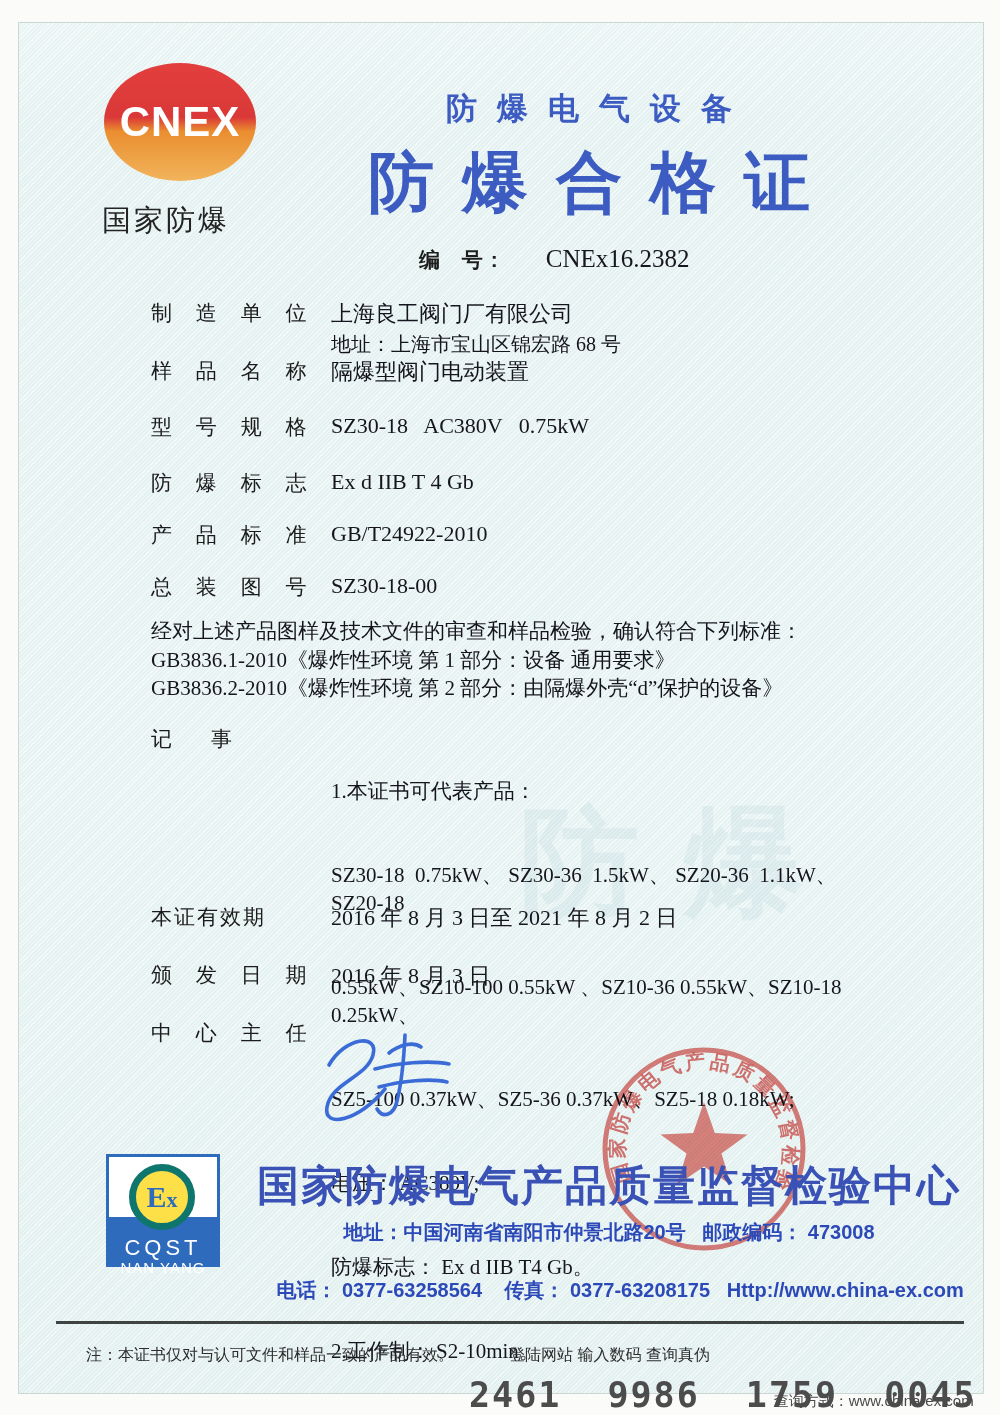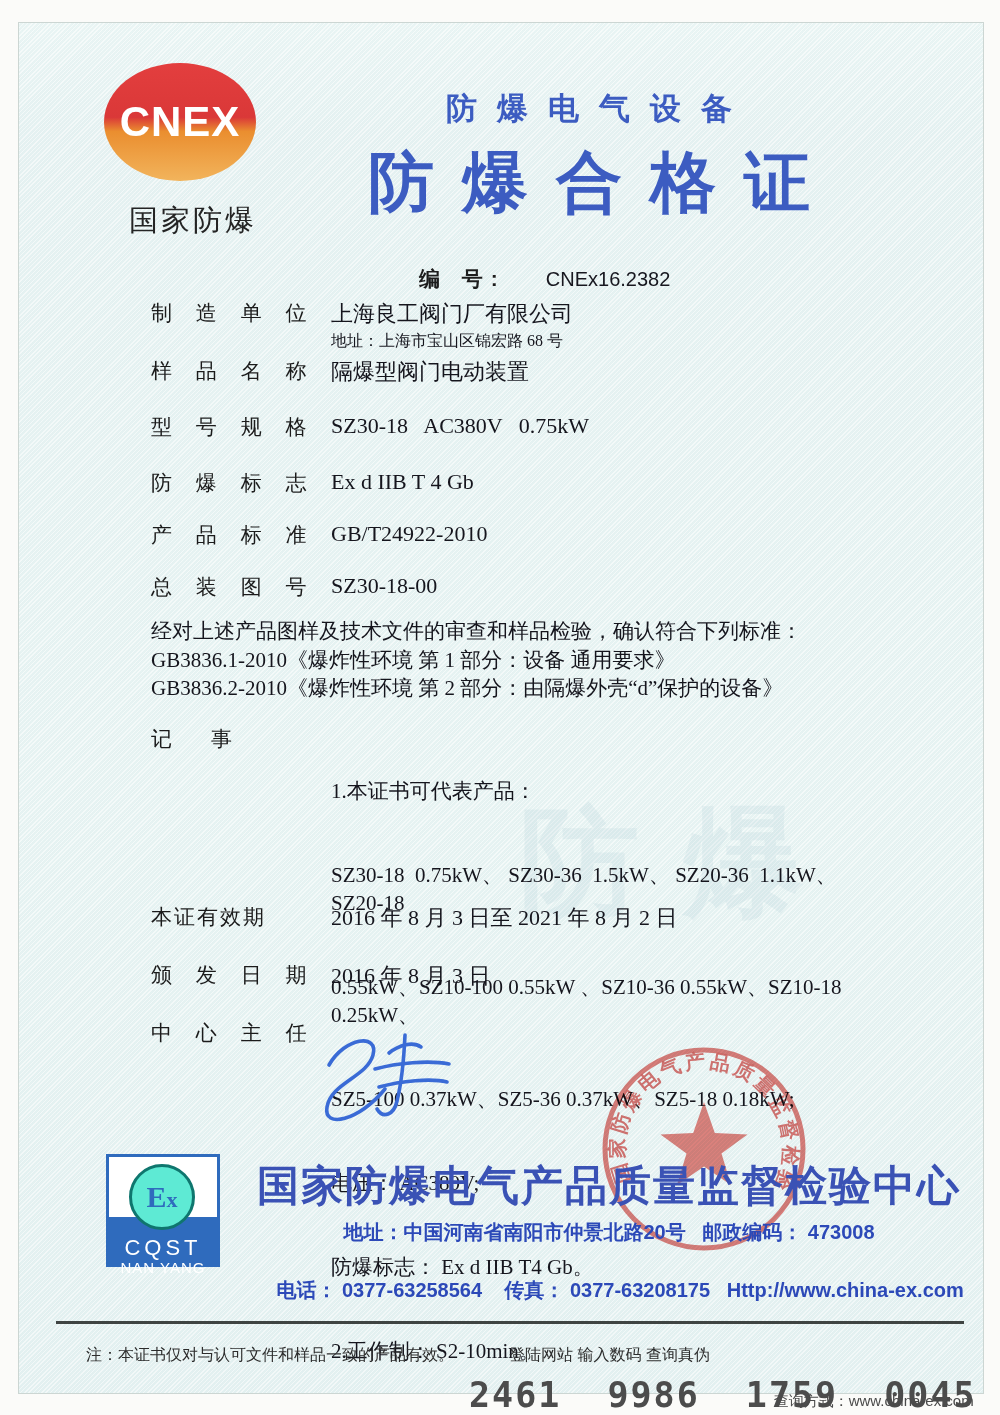--- a/index.html
+++ b/index.html
@@ -20,42 +20,42 @@
   .abs { position:absolute; }
 
   
   .cnex-oval {
     left:85px; top:40px; width:152px; height:118px;
     border-radius:50%;
     background:linear-gradient(180deg,#e33e3e 0%,#da3838 46%,#ea8e2f 58%,#f2b45c 100%);
     display:flex; align-items:center; justify-content:center;
   }
   .cnex-text { color:#fff; font-size:42px; font-weight:800; letter-spacing:1px; }
-  .cnex-caption { left:98px; top:178px; width:152px; text-align:center; font-size:29px; color:#242424; letter-spacing:3px; }
+  .cnex-caption { left:71px; top:178px; width:152px; text-align:center; font-size:29px; color:#242424; letter-spacing:3px; }
   .subtitle { left:150px; top:65px; width:840px; text-align:center; font-size:31px; font-weight:700; color:#3c5cc1; letter-spacing:20px; text-indent:20px; }
   .main-title { left:150px; top:115px; width:840px; text-align:center; font-size:66px; font-weight:700; color:#3c5cc1; letter-spacing:28px; text-indent:28px; }
-  .no-row { left:400px; top:222px; display:flex; gap:40px; align-items:baseline;margin-top:20px; }
+  .no-row { left:400px; top:222px; display:flex; gap:40px; align-items:baseline; }
   .no-label { font-size:21px; font-weight:700; color:#1d1d1d; letter-spacing:8px; }
-  .no-value { font-size:20px; color:#17171f; font-family:Liberation Sans, sans-serif; }
+  .no-value { font-size:25px; color:#17171f; font-family:Liberation Serif, serif; }
 
   
   .flabel { left:132px; font-size:21px; color:#1b1b1b; letter-spacing:9px; white-space:pre; }
   .fvalue { left:312px; font-size:22px; color:#15151d; font-family:"Liberation Serif", serif; white-space:pre-wrap; }
   .para { left:132px; width:730px; font-size:21px; color:#15151d; font-family:"Liberation Serif", serif; white-space:pre-wrap; }
   .notes-block { left:312px; width:560px; font-size:21px; line-height:28px; color:#15151d; font-family:"Liberation Serif", serif; white-space:pre-wrap; }
 
   
   .sig { left:282px; top:1000px; }
 
   
   .seal { left:577px; top:1018px; mix-blend-mode:multiply; opacity:0.88; }
 
   
   .ex-logo { left:87px; top:1131px; width:114px; height:113px; background:#fff; border:3px solid #2f6bbd; }
-  .ex-circle { position:absolute; left:20px; top:7px; width:66px; height:66px; border:3px solid #0f766e; border-radius:50%; background:#5eead4; z-index:2; display:flex; align-items:center; justify-content:center; }
+  .ex-circle { position:absolute; left:20px; top:7px; width:66px; height:66px; border:7px solid #0f766e; border-radius:50%; background:#fde047; z-index:2; display:flex; align-items:center; justify-content:center; }
   .ex-text { color:#2f6bbd; font-size:30px; font-weight:700; font-family:"Liberation Serif", serif; }
   .ex-text small { font-size:22px; font-weight:700; }
   .ex-band { position:absolute; left:0; bottom:0; width:100%; height:47px; background:#2f6bbd; z-index:1; text-align:center; }
   .ex-cqst { color:#fff; font-size:22px; letter-spacing:4px; line-height:24px; margin-top:19px; }
   .ex-ny { color:#fff; font-size:15px; letter-spacing:1px; line-height:15px; }
   .org-name { left:215px; top:1135px; width:750px; text-align:center; font-size:42px; font-weight:700; color:#3a52b5; font-family:"Liberation Serif", serif; letter-spacing:2px; }
   .org-line1 { left:230px; top:1196px; width:720px; text-align:center; font-size:20px; font-weight:700; color:#2c49b8; }
   .org-line2 { left:230px; top:1231px; width:720px; text-align:center; font-size:20px; font-weight:700; color:#2c49b8; white-space:pre; }
 
   
@@ -79,21 +79,21 @@
   <div class="abs cnex-caption">国家防爆</div>
   <div class="abs subtitle">防爆电气设备</div>
   <div class="abs main-title">防爆合格证</div>
   <div class="abs no-row">
     <span class="no-label">编 号:</span>
     <span class="no-value">CNEx16.2382</span>
   </div>
 
   <div class="abs flabel" style="top:276px">制 造 单 位</div>
   <div class="abs fvalue" style="top:276px">上海良工阀门厂有限公司</div>
-  <div class="abs fvalue" style="top:308px; font-size:16px">地址：上海市宝山区锦宏路 68 号</div>
+  <div class="abs fvalue" style="top:308px; font-size:20px">地址：上海市宝山区锦宏路 68 号</div>
 
   <div class="abs flabel" style="top:334px">样 品 名 称</div>
   <div class="abs fvalue" style="top:334px">隔爆型阀门电动装置</div>
 
   <div class="abs flabel" style="top:390px">型 号 规 格</div>
   <div class="abs fvalue" style="top:390px">SZ30-18   AC380V   0.75kW</div>
 
   <div class="abs flabel" style="top:446px">防 爆 标 志</div>
   <div class="abs fvalue" style="top:446px">Ex d IIB T 4 Gb</div>
 

